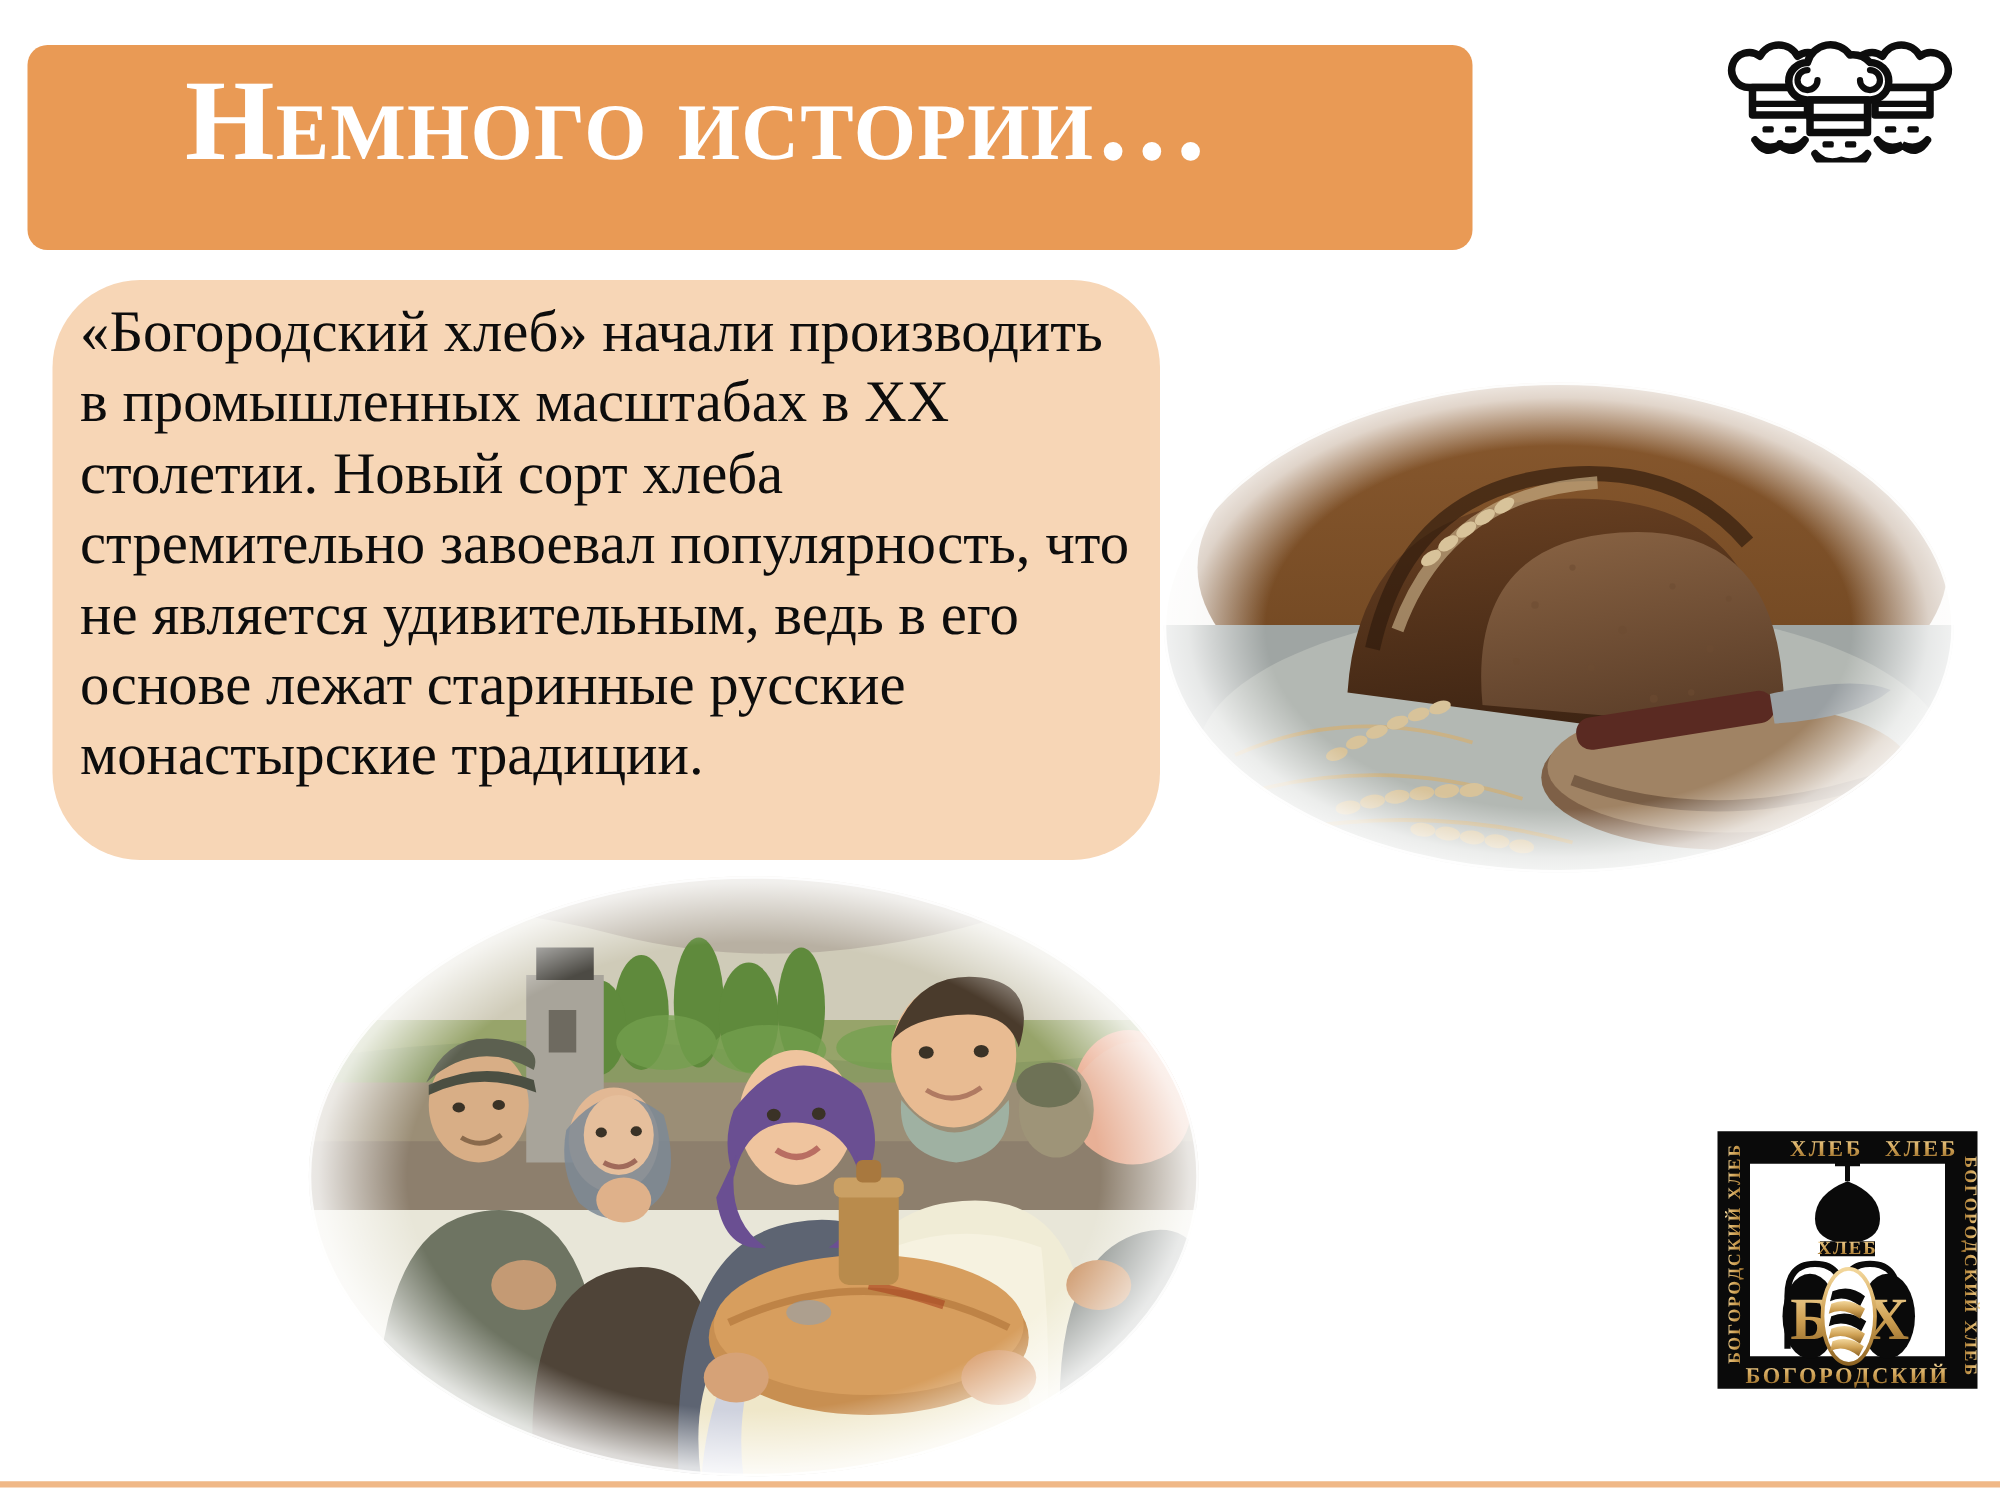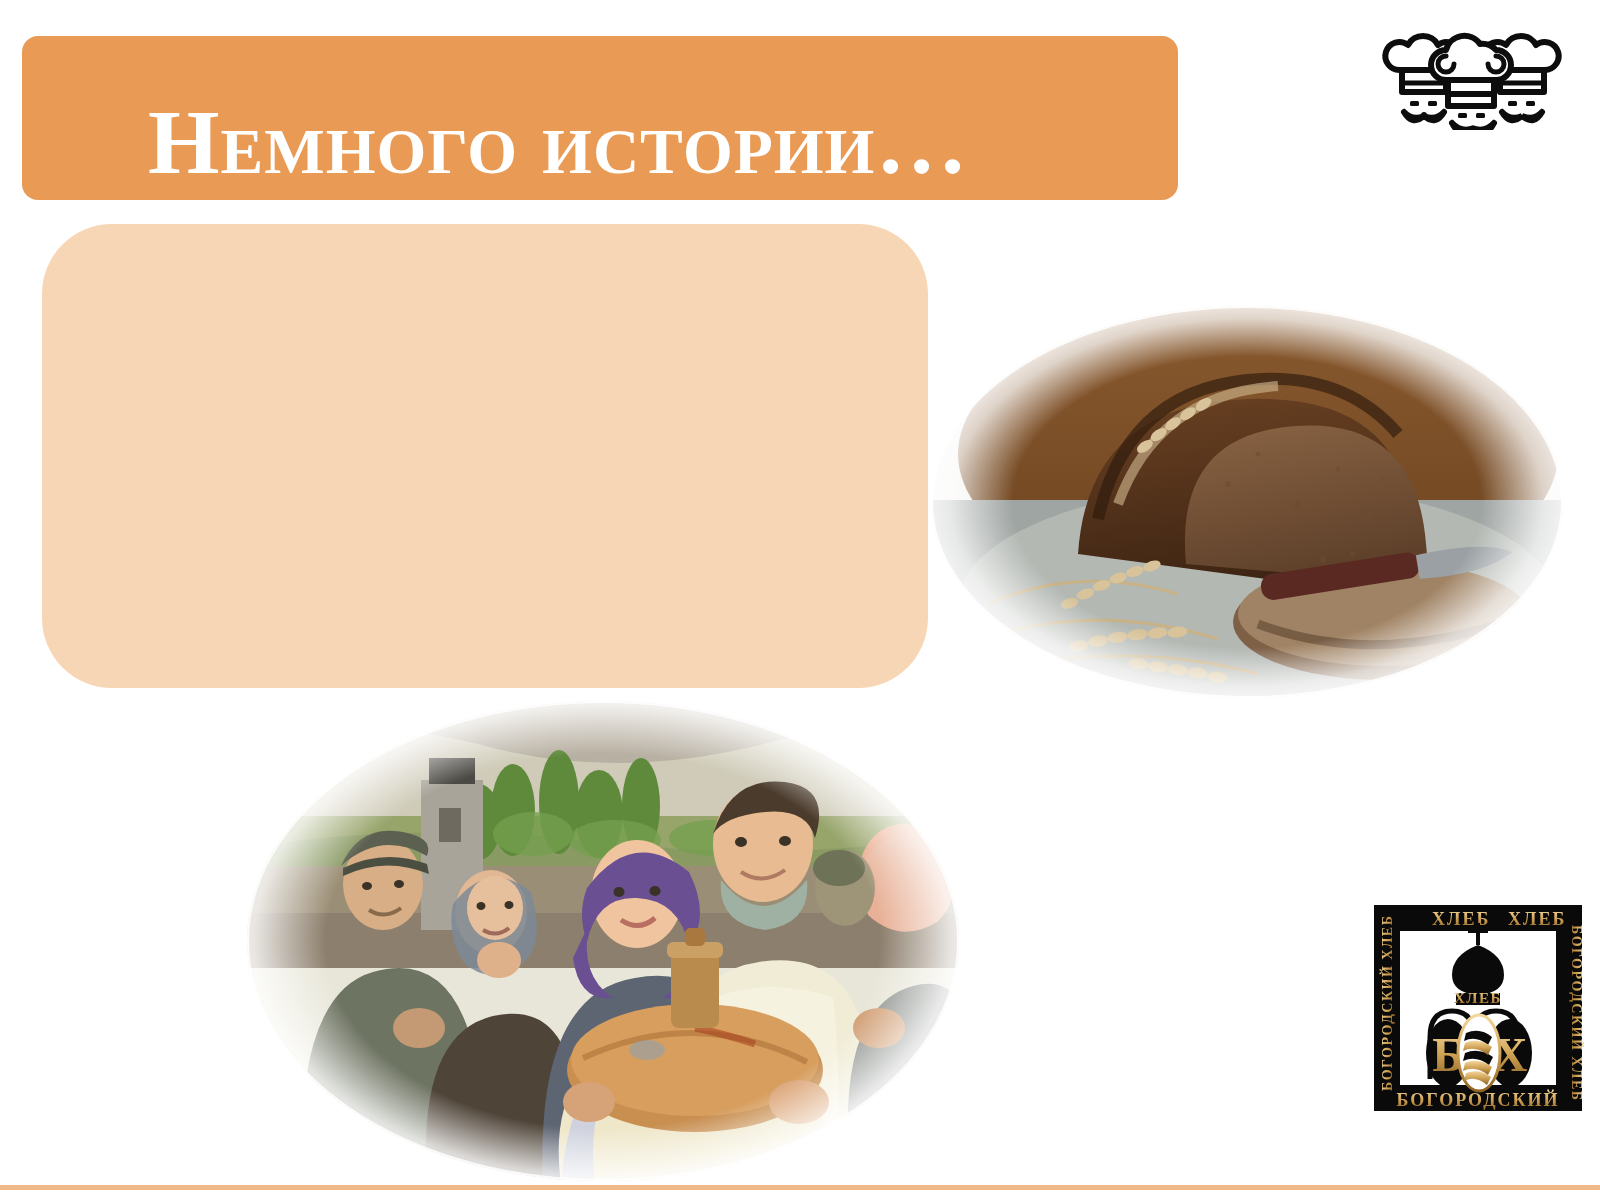--- a/index.html
+++ b/index.html
@@ -37,21 +37,20 @@
     left: 148px;
     top: 50px;
     color: #ffffff;
     font-family: "Liberation Serif", "DejaVu Serif", serif;
     font-weight: bold;
     font-size: 92px;
     line-height: 1;
     font-variant: small-caps;
     letter-spacing: 1px;
     white-space: nowrap;
-    margin-top: 46px;
   }
 
   
   .text-box {
     position: absolute;
     left: 42px;
     top: 224px;
     width: 886px;
     height: 464px;
     background: #f7d6b6;
@@ -156,20 +155,21 @@
       </g>
       <g fill="none" stroke="#0d0d0d" stroke-width="6" stroke-linecap="round">
         <path d="M28 86 q8 9 20 4 q-12 10 -20 -4 M68 86 q-8 9 -20 4 q12 10 20 -4 M48 89 h0"></path>
         <path d="M126 86 q8 9 20 4 q-12 10 -20 -4 M166 86 q-8 9 -20 4 q12 10 20 -4"></path>
         <path d="M76 97 q9 10 22 5 q-14 11 -22 -5 M118 97 q-9 10 -22 5 q14 11 22 -5"></path>
       </g>
     </svg>
   </div>
 
   <div class="text-box"></div>
+  <div class="body-text">«Богородский хлеб» начали производить в промышленных масштабах в XX столетии. Новый сорт хлеба стремительно  завоевал популярность, что не является удивительным, ведь в его основе лежат старинные русские монастырские традиции.</div>
 
   <div class="bread-photo">
     <svg viewBox="0 0 638 396" width="638" height="396" aria-hidden="true">
       <defs>
         <radialGradient id="breadVig" cx="50%" cy="50%" r="54%">
           <stop offset="0%" stop-color="#ffffff" stop-opacity="0"></stop>
           <stop offset="68%" stop-color="#ffffff" stop-opacity="0"></stop>
           <stop offset="86%" stop-color="#ffffff" stop-opacity="0.75"></stop>
           <stop offset="100%" stop-color="#ffffff" stop-opacity="1"></stop>
         </radialGradient>

